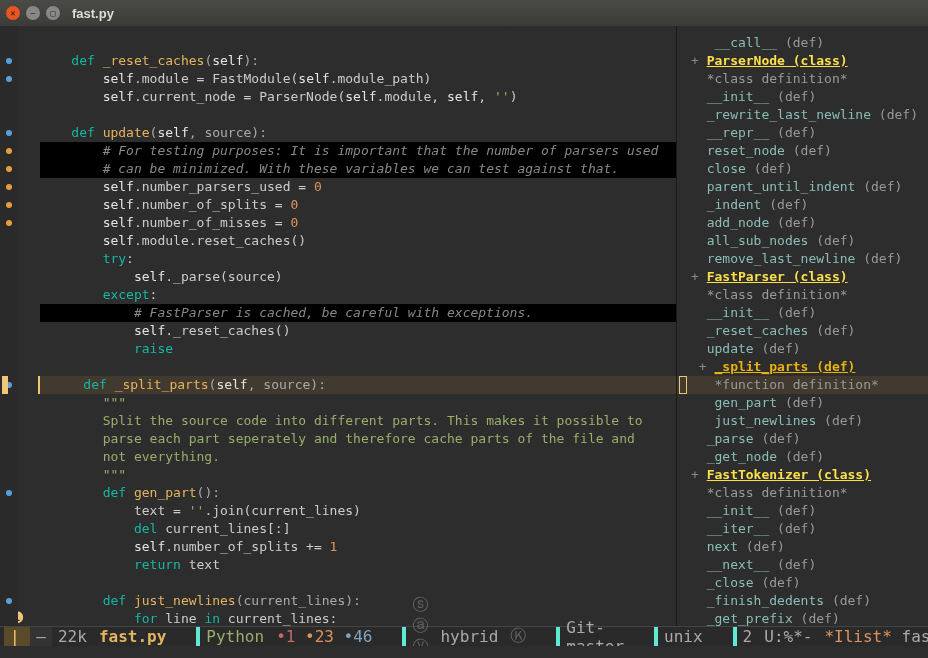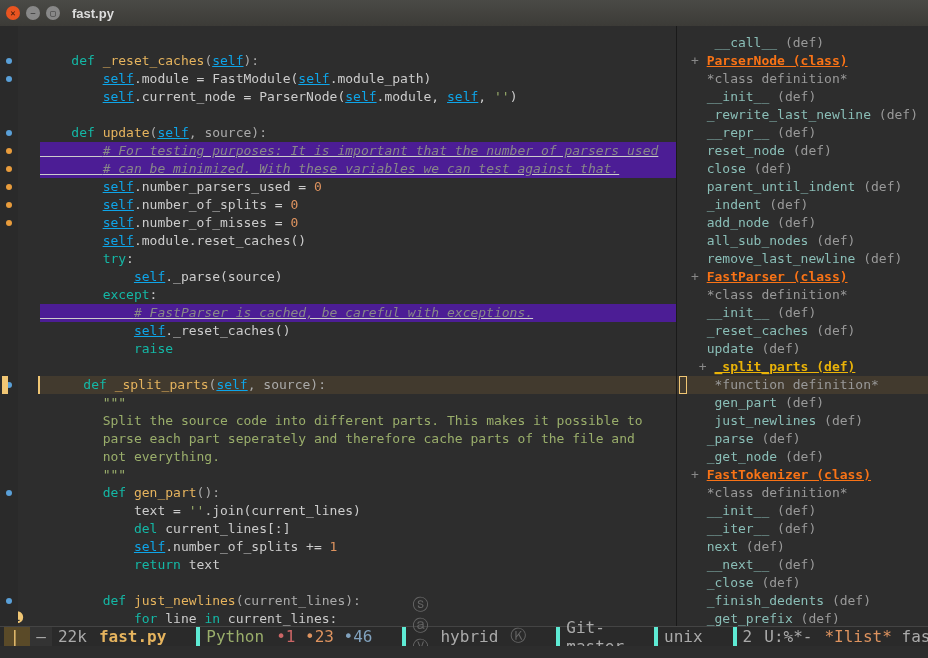--- a/index.html
+++ b/index.html
@@ -55,25 +55,25 @@
 }
 .gm-blue { background: #5aa0d8; }
 .gm-orange { background: #e89c3c; }
 .gutter-bar {
   position: absolute;
   left: 2px; width: 6px; height: 18px;
   background: #f0c674;
 }
 .code-lines { margin-left: 18px; padding-left: 22px; padding-top: 8px; white-space: pre; }
 .code-line { height: 18px; }
-.hl-line { background: #4c1d95; text-decoration: underline; }
+.hl-line { background: #000000; }
 .cursor-line { background: #423a2e; border-left: 2px solid #f0c674; margin-left: -2px; padding-left: 12px; }
 .kw { color: #14b8a6; }
 .fn { color: #e6b45e; }
-.self { color: #0ea5e9; text-decoration: underline; }
+.self { color: #e5e5e5; }
 .punc { color: #aaa; }
 .str { color: #9aae6b; }
 .cmt { color: #888; font-style: italic; }
 .num { color: #de935f; }
 .docstr { color: #9aae6b; }
 .outline-pane {
   width: 252px;
   background: #2d2d2d;
   border-left: 1px solid #1a1a1a;
   line-height: 18px;
@@ -83,21 +83,21 @@
 }
 .outline-gutter {
   position: absolute; left: 0; top: 0; width: 12px; height: 100%;
 }
 .outline-cursor-mark {
   position: absolute;
   left: 2px; width: 8px; height: 18px;
   border: 1px solid #f0c674;
 }
 .ol-line { padding-left: 14px; white-space: pre; height: 18px; }
-.ol-class { color: #f97316; font-weight: bold; text-decoration: underline; }
+.ol-class { color: #fde047; font-weight: bold; text-decoration: underline; }
 .ol-def-hl { color: #eab308; font-weight: bold; text-decoration: underline; }
 .ol-item { color: #8abeb7; }
 .ol-paren { color: #999; }
 .ol-star { color: #999; }
 .ol-plus { color: #888; }
 .ol-hl-line { background: #423a2e; }
 .statusbar {
   height: 20px;
   background: #2a2a2a;
   display: flex;

